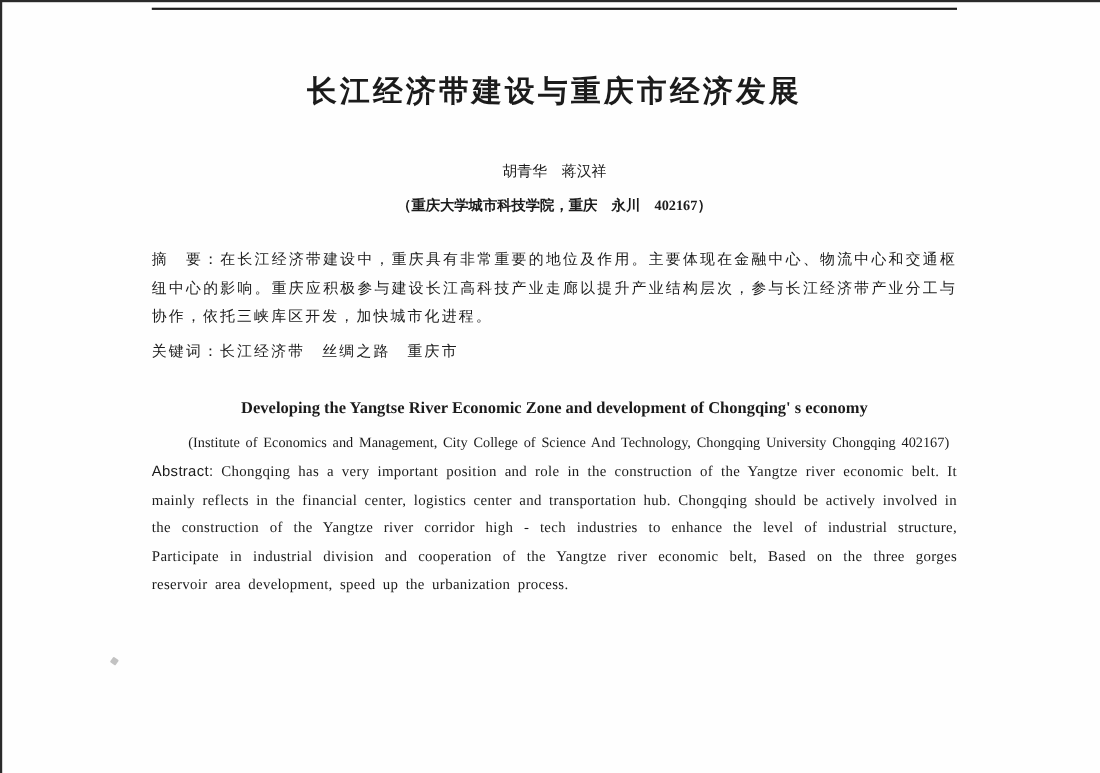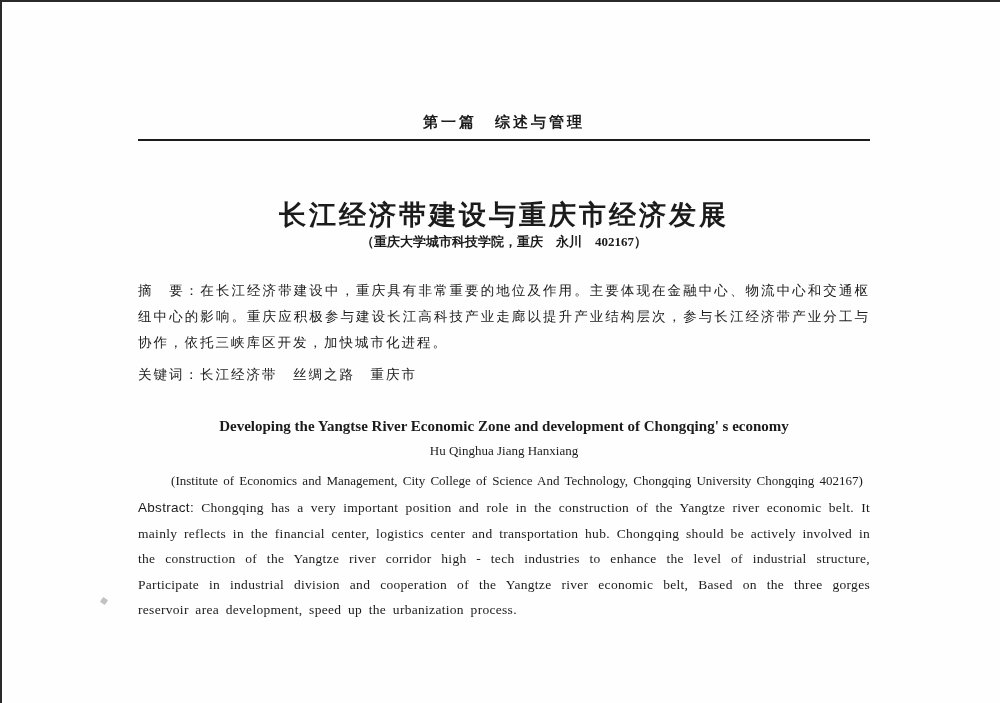--- a/index.html
+++ b/index.html
@@ -63,21 +63,21 @@
     font-weight: bold;
     font-size: 27px;
     letter-spacing: 3px;
   }
   .authors {
     margin-top: 46px;
     text-align: center;
     font-size: 13.5px;
   }
   .affiliation {
-    margin-top: 0;
+    margin-top: 13px;
     text-align: center;
     font-weight: bold;
     font-size: 13px;
   }
   .cn-abstract {
     margin-top: 27px;
     font-size: 13.5px;
     line-height: 26px;
     letter-spacing: 2px;
     text-align: justify;
@@ -131,33 +131,32 @@
 </style>
 </head>
 <body>
 
 <div class="scan-edge-top"></div>
 <div class="scan-edge-left"></div>
 <div class="scan-artifact"></div>
 
 <div class="content">
 
-  <div class="section-header">第一篇　综述与管理</div>
   <hr class="rule">
 
   <div class="title">长江经济带建设与重庆市经济发展</div>
 
+  <div class="authors">胡青华　蒋汉祥</div>
   <div class="affiliation">（重庆大学城市科技学院，重庆　永川　402167）</div>
 
   <p class="cn-abstract"><span class="bold-label">摘　要</span><span>：在长江经济带建设中，重庆具有非常重要的地位及作用。主要体现在金融中心、物流中心和交通枢纽中心的影响。重庆应积极参与建设长江高科技产业走廊以提升产业结构层次，参与长江经济带产业分工与协作，依托三峡库区开发，加快城市化进程。</span></p>
 
   <p class="cn-keywords"><span class="bold-label">关键词</span><span>：长江经济带　丝绸之路　重庆市</span></p>
 
   <div class="en-title">Developing the Yangtse River Economic Zone and development of Chongqing' s economy</div>
-  <div class="en-authors">Hu Qinghua   Jiang Hanxiang</div>
 
   <p class="en-affiliation">(Institute of Economics and Management, City College of Science And Technology, Chongqing University Chongqing 402167)</p>
 
   <p class="en-abstract"><span class="bold-label">Abstract:</span> <span>Chongqing has a very important position and role in the construction of the Yangtze river economic belt. It mainly reflects in the financial center, logistics center and transportation hub. Chongqing should be actively involved in the construction of the Yangtze river corridor high - tech industries to enhance the level of industrial structure, Participate in industrial division and cooperation of the Yangtze river economic belt, Based on the three gorges reservoir area development, speed up the urbanization process.</span></p>
 
   <p class="en-keywords"> </p>
 
 </div>
 
 </body></html>

